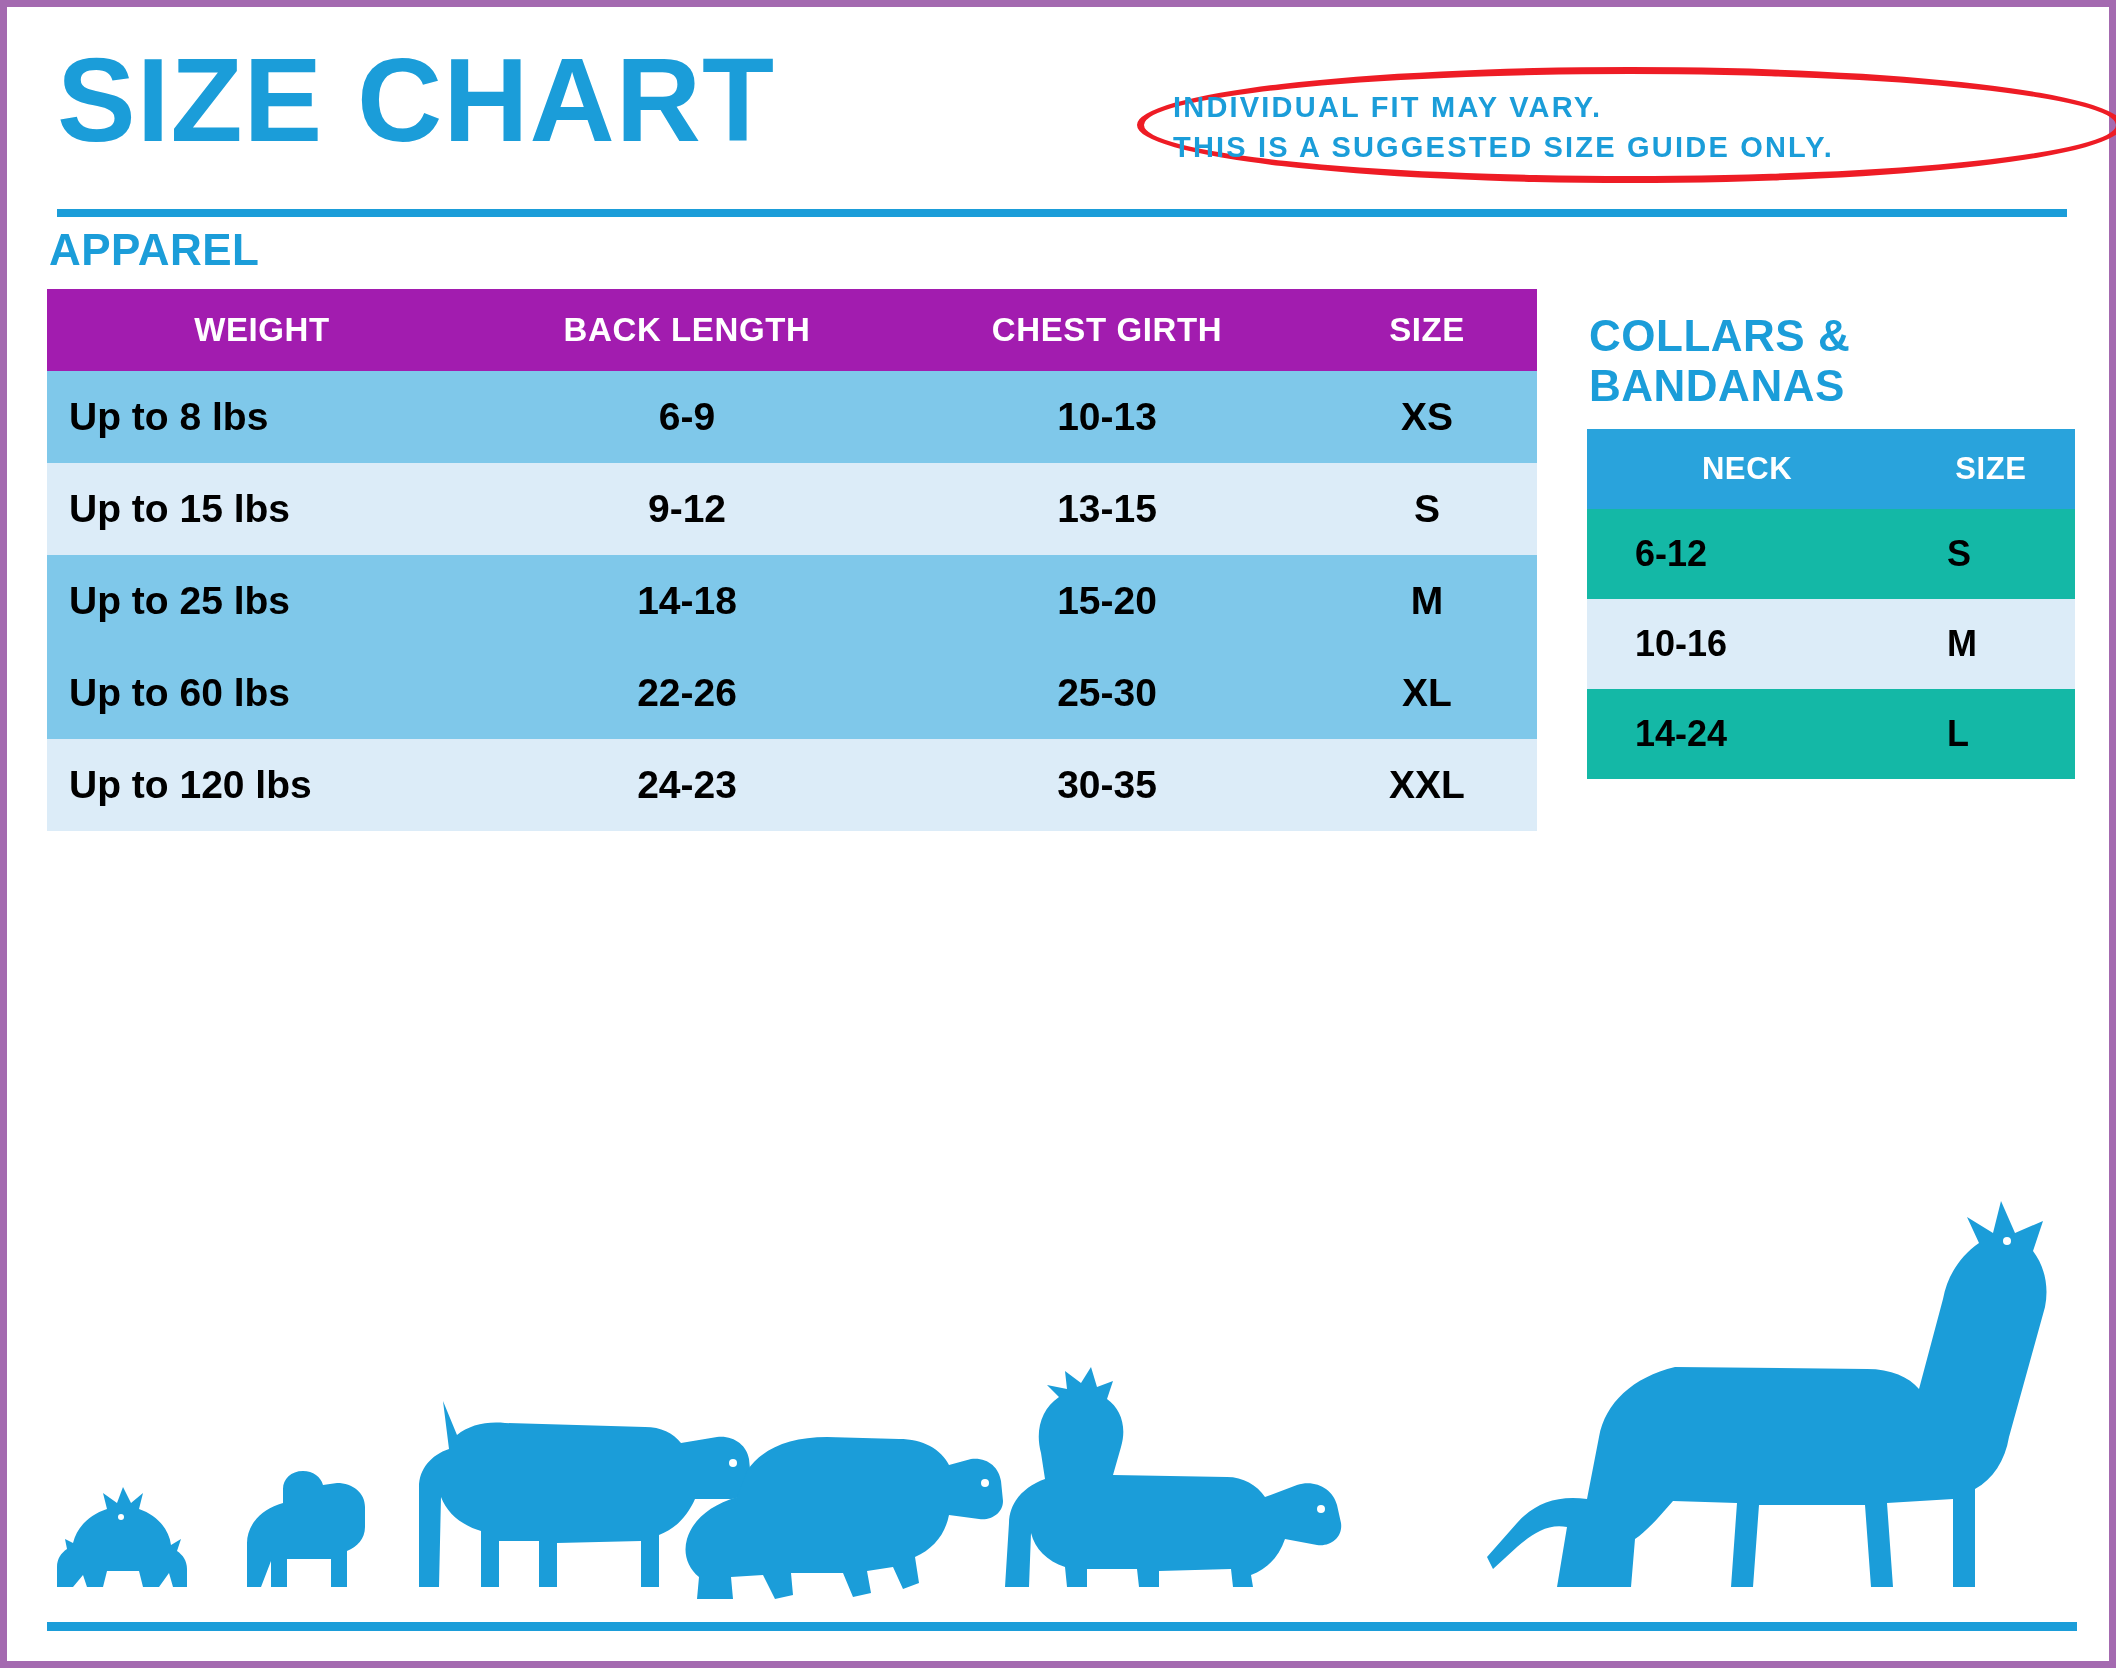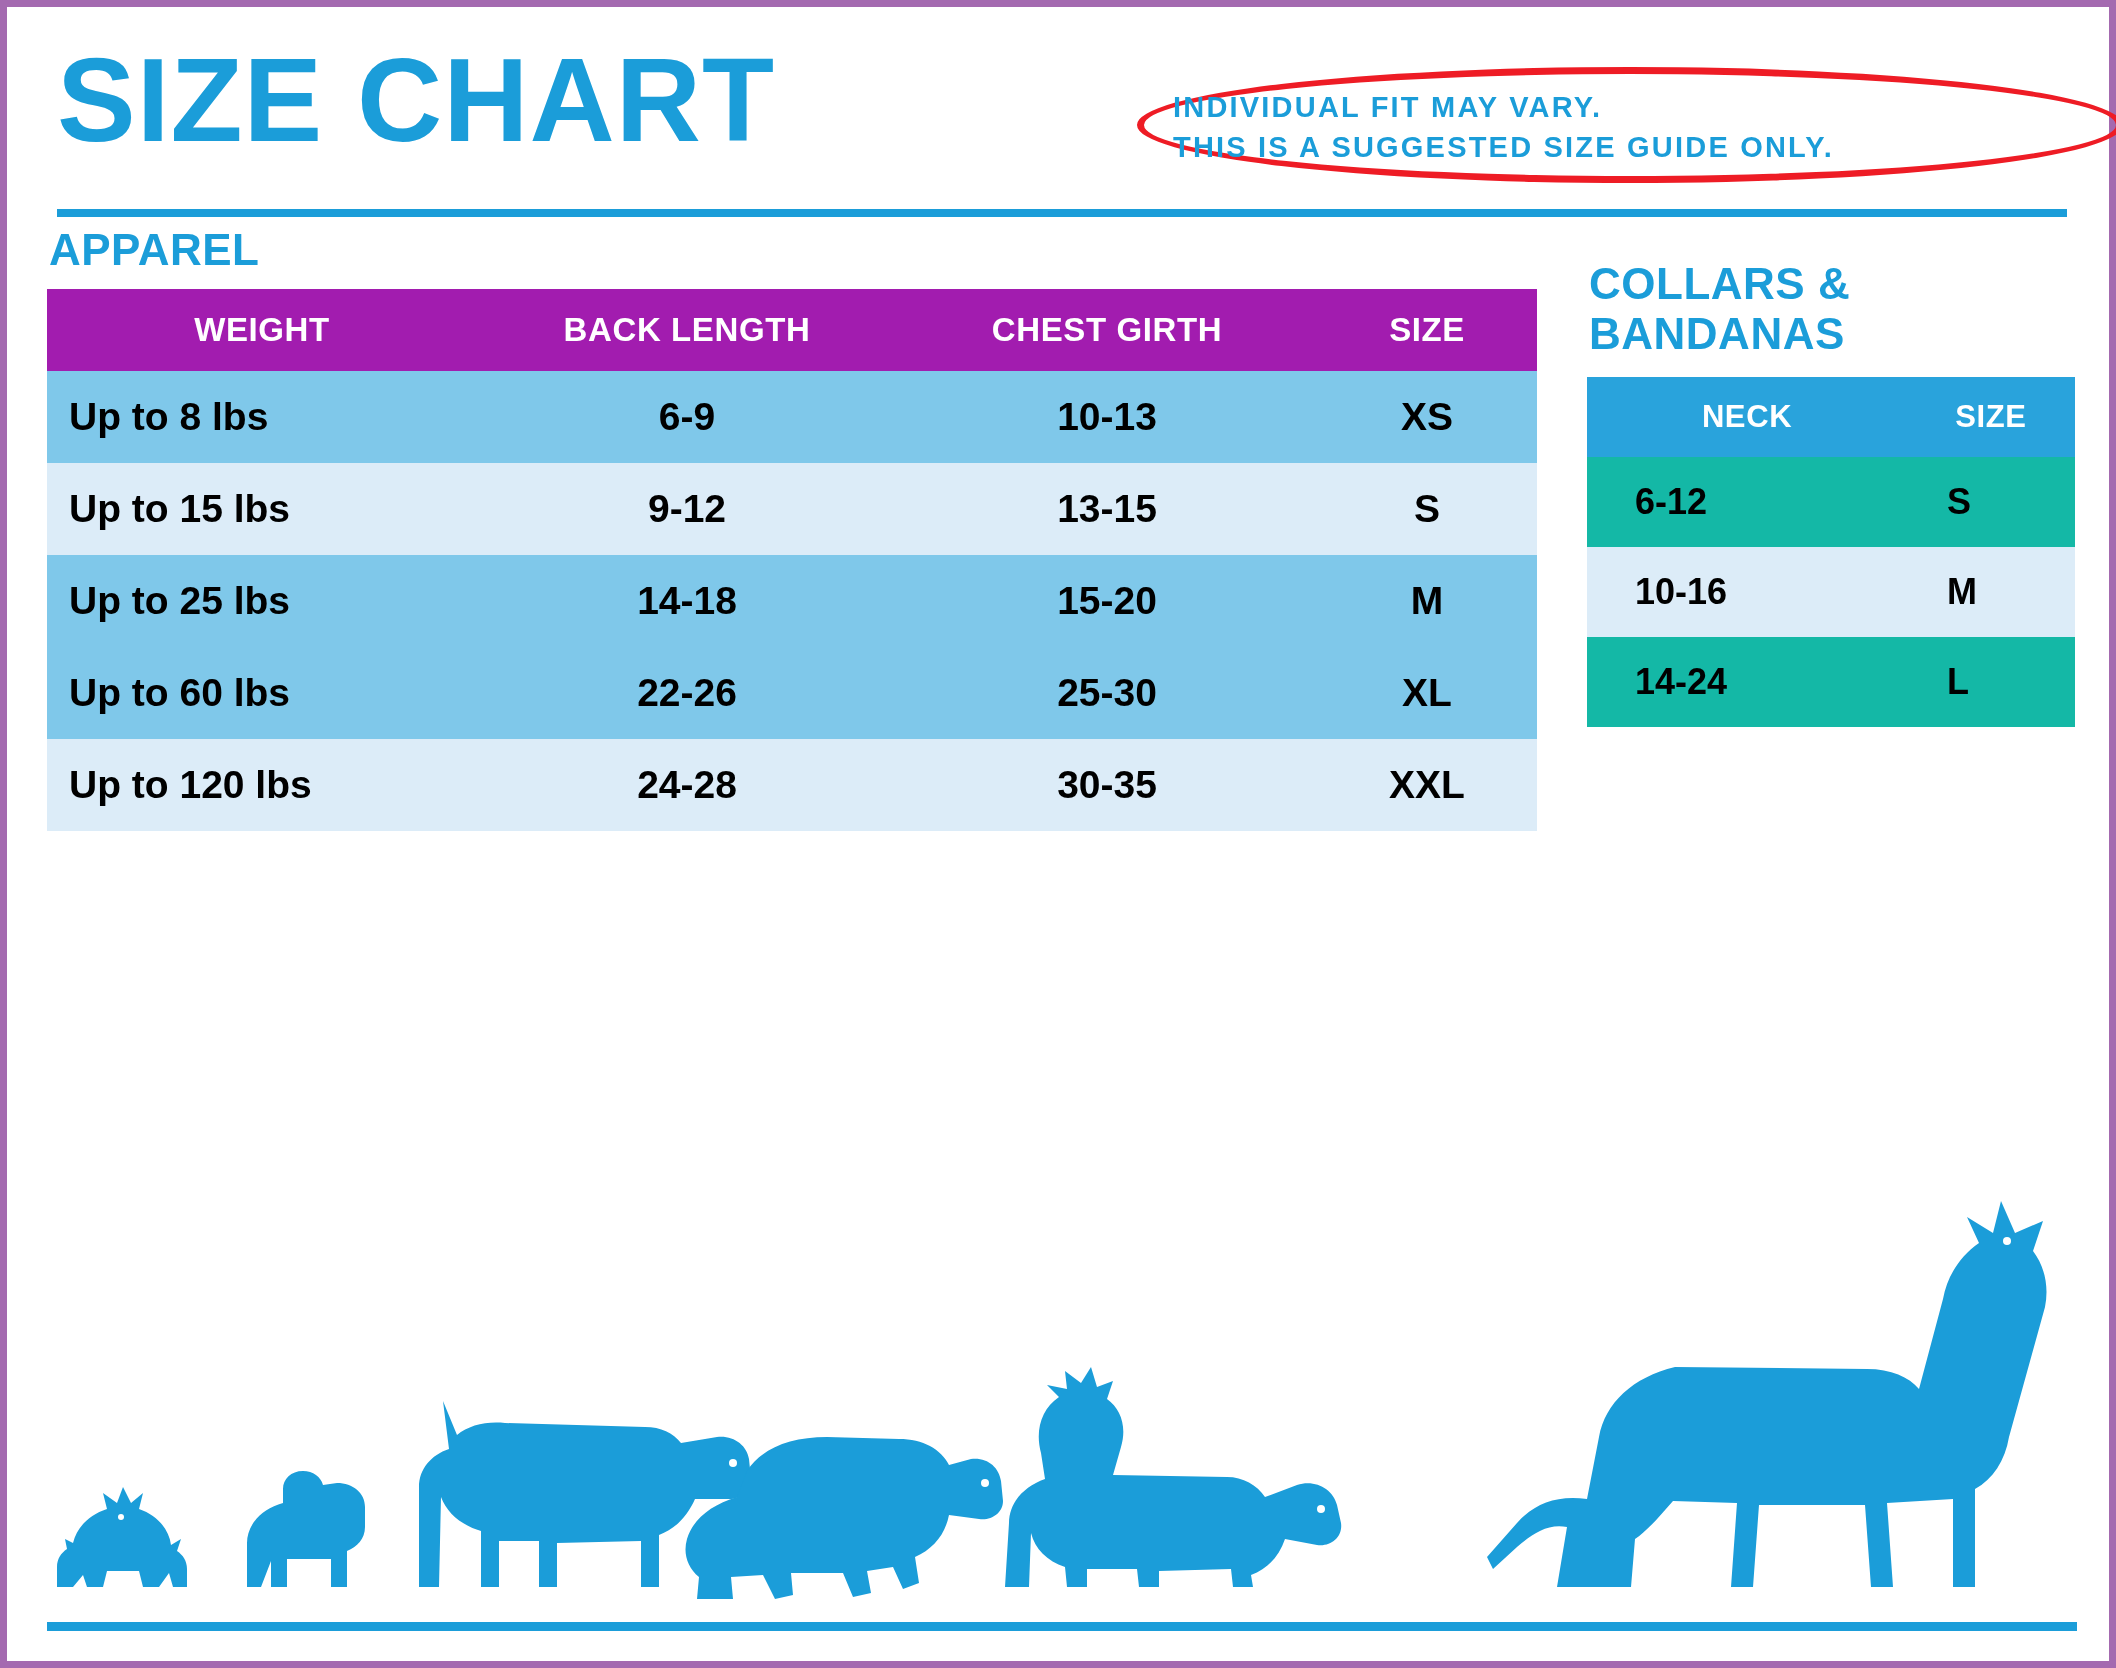--- a/index.html
+++ b/index.html
@@ -80,21 +80,21 @@
     width: 2010px;
     height: 8px;
     background: #1b9dd9;
   }
 
   
   .body-area {
     position: relative;
     margin-top: 28px;
     display: flex;
-    align-items: flex-start;
+    align-items: center;
   }
   .left-col { width: 1520px; }
   .right-col {
     width: 500px;
     margin-left: 50px;
   }
 
   .section-title {
     color: #1b9dd9;
     font-size: 44px;
@@ -247,21 +247,21 @@
               <td>M</td>
             </tr>
             <tr class="odd">
               <td class="weight">Up to 60 lbs</td>
               <td>22-26</td>
               <td>25-30</td>
               <td>XL</td>
             </tr>
             <tr class="even">
               <td class="weight">Up to 120 lbs</td>
-              <td>24-28</td>
+              <td>24-23</td>
               <td>30-35</td>
               <td>XXL</td>
             </tr>
           </tbody>
         </table>
       </div>
 
       <div class="right-col">
         <div class="section-title collars">
           <div>COLLARS &amp;</div>

